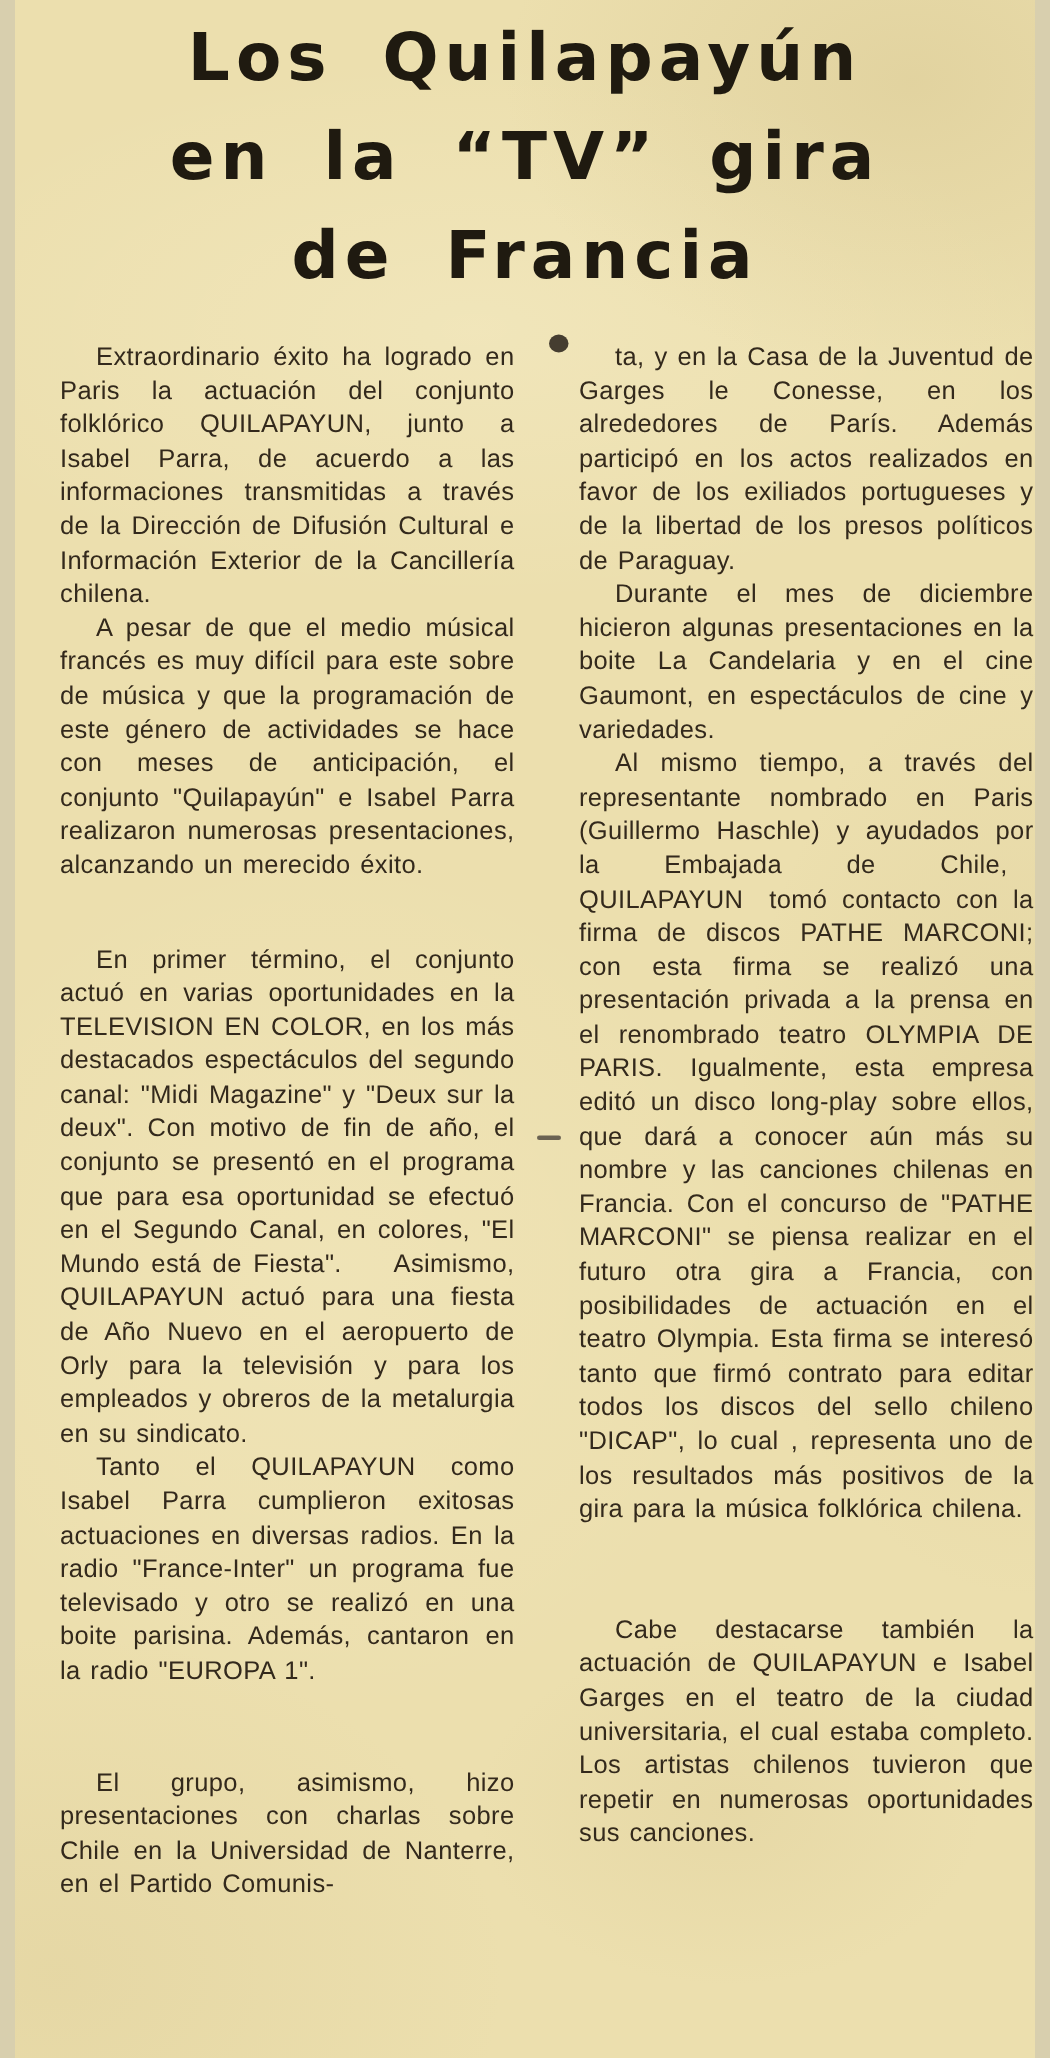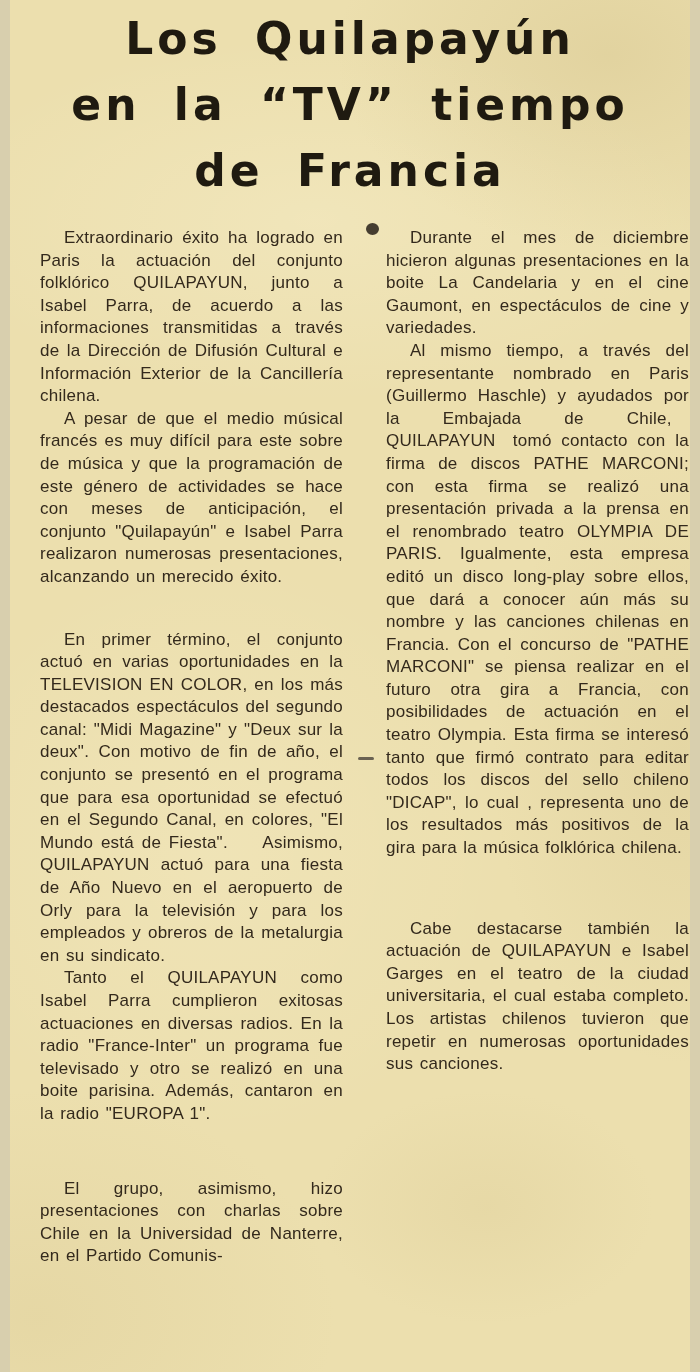--- a/index.html
+++ b/index.html
@@ -71,39 +71,40 @@
     background:#6a6252;border-radius:2px;z-index:1;
   }
 </style>
 </head>
 <body>
 
 <div class="page">
 
   <header class="headline">
     <div>Los Quilapayún</div>
-    <div>en la “TV” tiempo</div>
+    <div>en la “TV” gira</div>
     <div>de Francia</div>
   </header>
 
 
   <div class="speck speck-a"></div>
   <div class="dash-mark"></div>
 
   <main class="columns">
 
     <section class="col">
       <p>Extraordinario éxito ha logrado en Paris la actuación del conjunto folklórico QUILAPAYUN, junto a Isabel Parra, de acuerdo a las informaciones transmitidas a través de la Dirección de Difusión Cultural e Información Exterior de la Cancillería chilena.</p>
       <p>A pesar de que el medio músical francés es muy difícil para este sobre de música y que la programación de este género de actividades se hace con meses de anticipación, el conjunto "Quilapayún" e Isabel Parra realizaron numerosas presentaciones, alcanzando un merecido éxito.</p>
       <p class="gap-sm">En primer término, el conjunto actuó en varias oportunidades en la TELEVISION EN COLOR, en los más destacados espectáculos del segundo canal: "Midi Magazine" y "Deux sur la deux". Con motivo de fin de año, el conjunto se presentó en el programa que para esa oportunidad se efectuó en el Segundo Canal, en colores, "El Mundo está de Fiesta".  Asimismo, QUILAPAYUN actuó para una fiesta de Año Nuevo en el aeropuerto de Orly para la televisión y para los empleados y obreros de la metalurgia en su sindicato.</p>
       <p>Tanto el QUILAPAYUN como Isabel Parra cumplieron exitosas actuaciones en diversas radios. En la radio "France-Inter" un programa fue televisado y otro se realizó en una boite parisina. Además, cantaron en la radio "EUROPA 1".</p>
       <p class="gap-md">El grupo, asimismo, hizo presentaciones con charlas sobre Chile en la Universidad de Nanterre, en el Partido Comunis-</p>
     </section>
 
     <section class="col">
+      <p>ta, y en la Casa de la Juventud de Garges le Conesse, en los alrededores de París. Además participó en los actos realizados en favor de los exiliados portugueses y de la libertad de los presos políticos de Paraguay.</p>
       <p>Durante el mes de diciembre hicieron algunas presentaciones en la boite La Candelaria y en el cine Gaumont, en espectáculos de cine y variedades.</p>
       <p>Al mismo tiempo, a través del representante nombrado en Paris (Guillermo Haschle) y ayudados por la Embajada de Chile, QUILAPAYUN tomó contacto con la firma de discos PATHE MARCONI; con esta firma se realizó una presentación privada a la prensa en el renombrado teatro OLYMPIA DE PARIS. Igualmente, esta empresa editó un disco long-play sobre ellos, que dará a conocer aún más su nombre y las canciones chilenas en Francia. Con el concurso de "PATHE MARCONI" se piensa realizar en el futuro otra gira a Francia, con posibilidades de actuación en el teatro Olympia. Esta firma se interesó tanto que firmó contrato para editar todos los discos del sello chileno "DICAP", lo cual , representa uno de los resultados más positivos de la gira para la música folklórica chilena.</p>
       <p class="gap-lg">Cabe destacarse también la actuación de QUILAPAYUN e Isabel Garges en el teatro de la ciudad universitaria, el cual estaba completo. Los artistas chilenos tuvieron que repetir en numerosas oportunidades sus canciones.</p>
     </section>
 
   </main>
 
 </div>
 
 </body></html>

